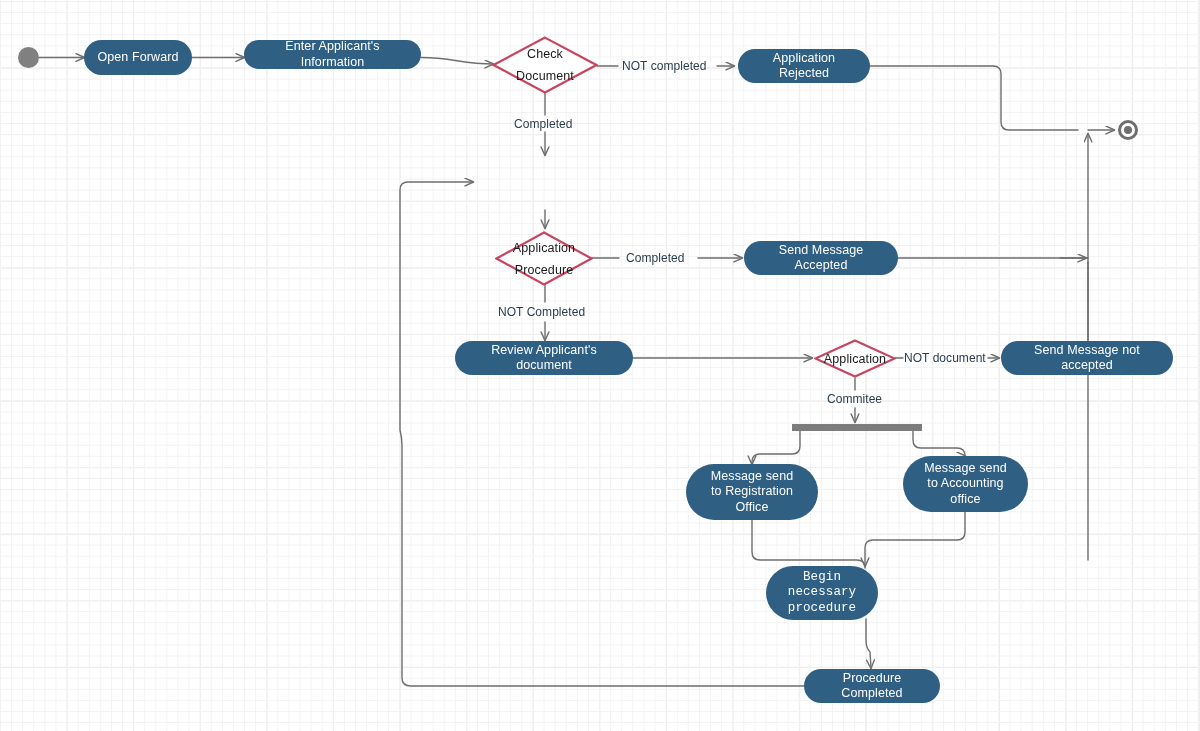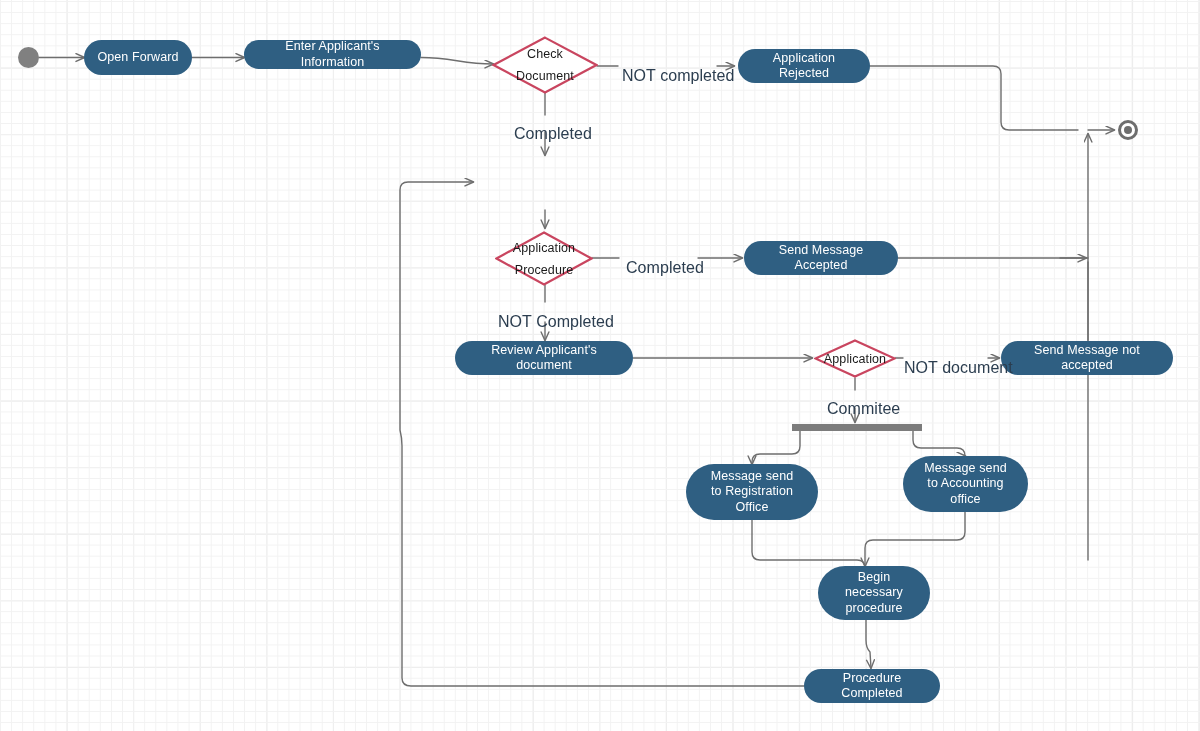--- a/index.html
+++ b/index.html
@@ -73,27 +73,26 @@
     z-index: 2;
     font-size: 12.5px;
     line-height: 22px;
     color: #1a1a1a;
     text-align: center;
     white-space: pre-line;
     letter-spacing: 0.1px;
   }
   .edge-label {
     position: absolute;
-    font-size: 16px;
+    font-size: 12px;
     color: #2b3d4f;
     background: transparent;
     white-space: nowrap;
     z-index: 5;
     letter-spacing: 0.05px;
-    margin-top: 8px;
   }
   .start-node {
     position: absolute;
     width: 21px;
     height: 21px;
     border-radius: 50%;
     background: #808080;
     z-index: 4;
   }
   .end-node {
@@ -204,21 +203,21 @@
   <div class="node" style="left:455px; top:341px; width:178px; height:34px;">Review Applicant's document</div>
 
   <div class="node" style="left:1001px; top:341px; width:172px; height:34px;">Send Message not accepted</div>
 
   <div class="node" style="left:686px; top:464px; width:132px; height:56px;">Message send
 to Registration Office</div>
 
   <div class="node" style="left:903px; top:456px; width:125px; height:56px;">Message send
 to Accounting office</div>
 
-  <div class="node" style="left:818px; top:566px; width:112px; height:54px;">Begin necessary
+  <div class="node" style="left:766px; top:566px; width:112px; height:54px;font-family:Liberation Mono, monospace;">Begin necessary
 procedure</div>
 
   <div class="node" style="left:804px; top:669px; width:136px; height:34px;">Procedure Completed</div>
 
   <div class="fork-bar" style="left:792px; top:424px; width:130px; height:7px;"></div>
 
   <div class="decision" style="left:492px; top:36px; width:106px; height:58px;">
     <svg class="dia" viewBox="0 0 106 58" preserveAspectRatio="none">
       <polygon points="53,1.6 104.4,29 53,56.4 1.6,29" fill="#ffffff" stroke="#c9455f" stroke-width="2.2" stroke-linejoin="miter"></polygon>
     </svg>

